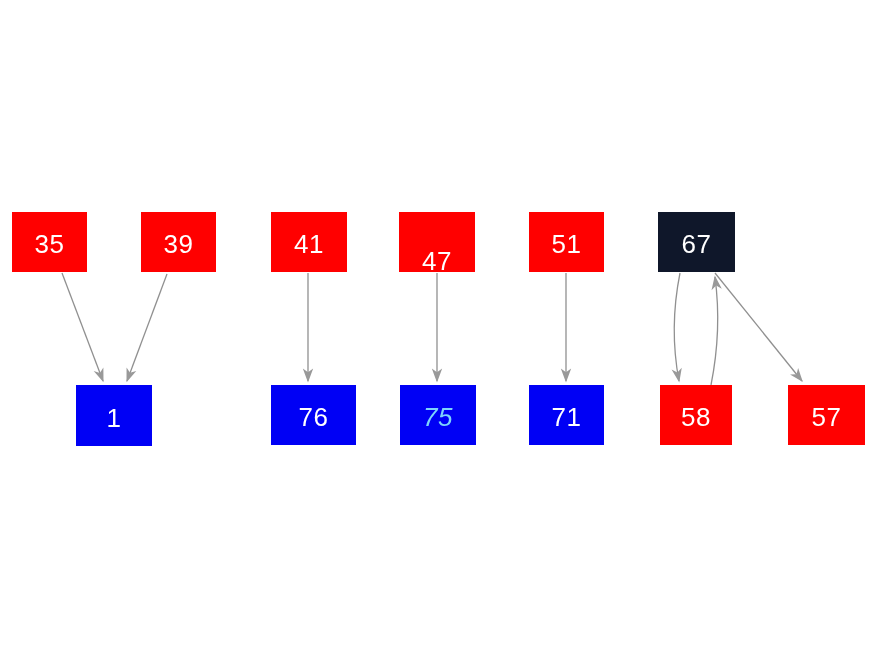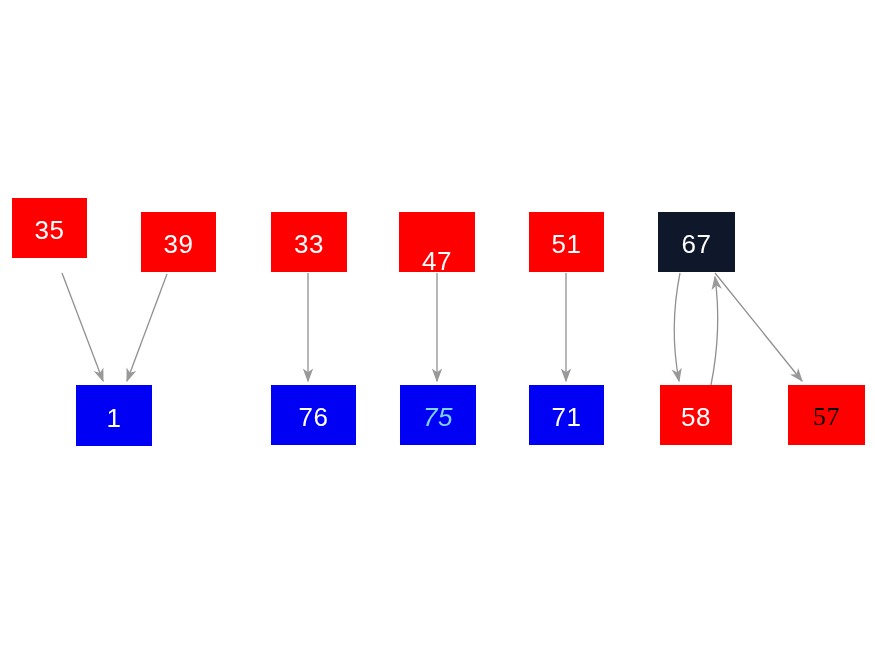--- a/index.html
+++ b/index.html
@@ -50,28 +50,28 @@
         <path d="M 167 274 L 127 381" fill="none" stroke="#909090" stroke-width="1.3" marker-end="url(#arrowhead)"></path>
         <path d="M 308 273 L 308 381" fill="none" stroke="#909090" stroke-width="1.3" marker-end="url(#arrowhead)"></path>
         <path d="M 437 273 L 437 381" fill="none" stroke="#909090" stroke-width="1.3" marker-end="url(#arrowhead)"></path>
         <path d="M 566 273 L 566 381" fill="none" stroke="#909090" stroke-width="1.3" marker-end="url(#arrowhead)"></path>
         <path d="M 680 273 Q 669 328 679 381" fill="none" stroke="#909090" stroke-width="1.3" marker-end="url(#arrowhead)"></path>
         <path d="M 711 385 Q 722 330 715 277" fill="none" stroke="#909090" stroke-width="1.3" marker-end="url(#arrowhead)"></path>
         <path d="M 715 273 L 802 381" fill="none" stroke="#909090" stroke-width="1.3" marker-end="url(#arrowhead)"></path>
       </g>
   </svg>
 
-  <div class="node" style="left: 12px; top: 198px; width: 75px; height: 60px; background: rgb(255, 0, 0);">
+  <div class="node" style="left: 12px; top: 212px; width: 75px; height: 60px; background: rgb(255, 0, 0);">
     <span class="node-label" style="color: rgb(255, 255, 255);">35</span>
   </div>
   <div class="node" style="left: 141px; top: 212px; width: 75px; height: 60px; background: rgb(255, 0, 0);">
     <span class="node-label" style="color: rgb(255, 255, 255);">39</span>
   </div>
   <div class="node" style="left: 271px; top: 212px; width: 76px; height: 60px; background: rgb(255, 0, 0);">
-    <span class="node-label" style="color: rgb(255, 255, 255);">33</span>
+    <span class="node-label" style="color: rgb(255, 255, 255);">41</span>
   </div>
   <div class="node" style="left: 399px; top: 212px; width: 76px; height: 60px; background: rgb(255, 0, 0); align-items: flex-end;">
     <span class="node-label" style="color: rgb(255, 255, 255);">47</span>
   </div>
   <div class="node" style="left: 529px; top: 212px; width: 75px; height: 60px; background: rgb(255, 0, 0);">
     <span class="node-label" style="color: #ffffff;">51</span>
   </div>
   <div class="node" style="left: 658px; top: 212px; width: 77px; height: 60px; background: #0f172a;">
     <span class="node-label" style="color: rgb(255, 255, 255);">67</span>
   </div>
@@ -84,15 +84,15 @@
   <div class="node" style="left: 400px; top: 385px; width: 76px; height: 60px; background: rgb(0, 0, 245);">
     <span class="node-label" style="color: #7dd3fc; font-style: italic;">75</span>
   </div>
   <div class="node" style="left: 529px; top: 385px; width: 75px; height: 60px; background: rgb(0, 0, 245);">
     <span class="node-label" style="color: rgb(255, 255, 255);">71</span>
   </div>
   <div class="node" style="left: 660px; top: 385px; width: 72px; height: 60px; background: rgb(255, 0, 0);">
     <span class="node-label" style="color: rgb(255, 255, 255);">58</span>
   </div>
   <div class="node" style="left: 788px; top: 385px; width: 77px; height: 60px; background: rgb(255, 0, 0);">
-    <span class="node-label" style="color: #000000; font-family: Liberation Serif, serif;">57</span>
+    <span class="node-label" style="color: #ffffff;">57</span>
   </div>
 </div>
 
 </body></html>

